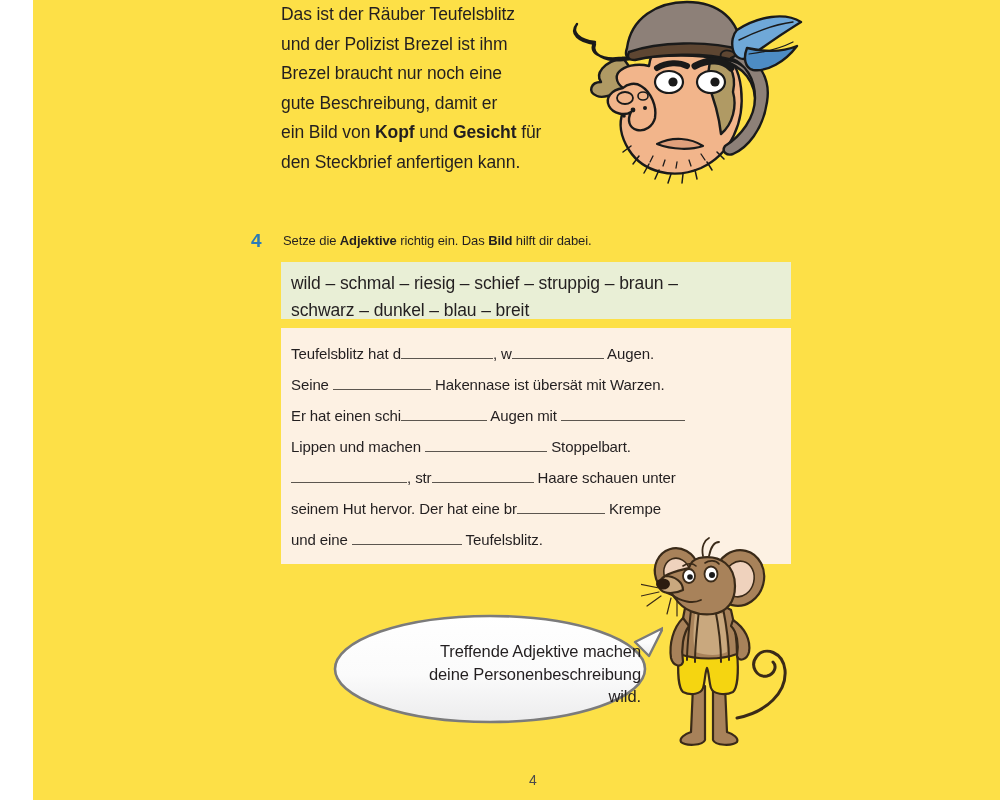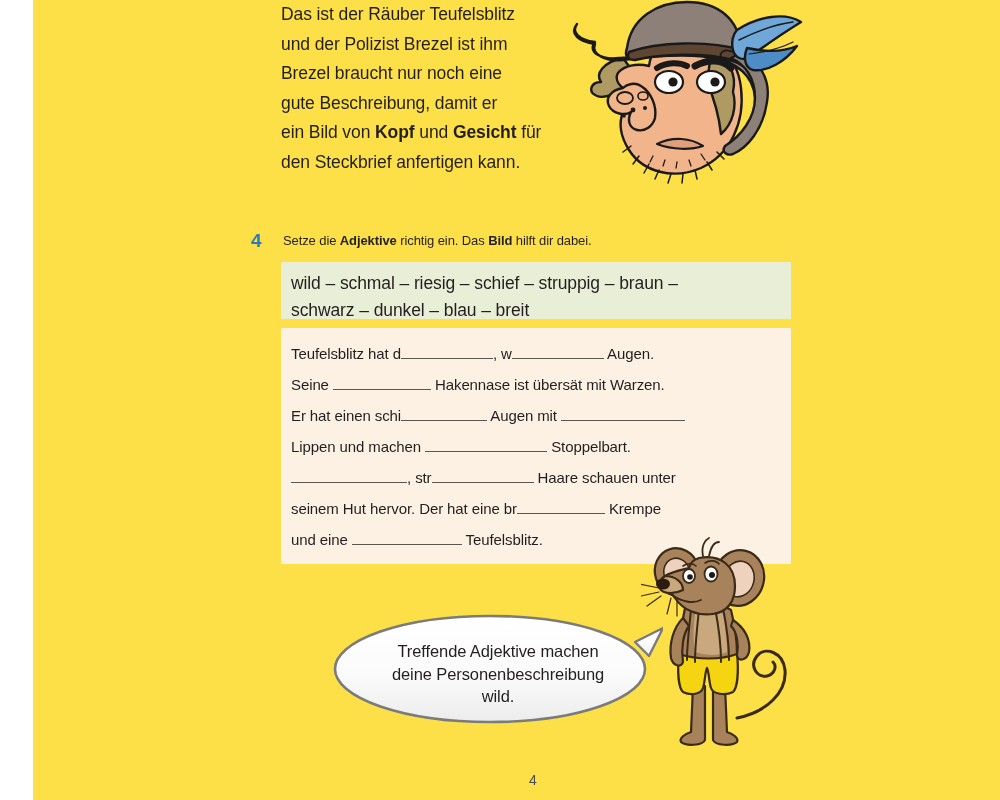--- a/index.html
+++ b/index.html
@@ -125,21 +125,21 @@
     top: 614px;
     width: 330px;
     height: 110px;
   }
   #speech-bubble svg { display: block; }
   #speech-text {
     position: absolute;
     left: 22px;
     top: 26px;
     width: 286px;
-    text-align: center;
+    text-align: right;
     font-size: 16.5px;
     line-height: 22.5px;
     color: #231f20;
     letter-spacing: -0.1px;
   }
 
   
   #mouse-mascot {
     position: absolute;
     left: 608px;

